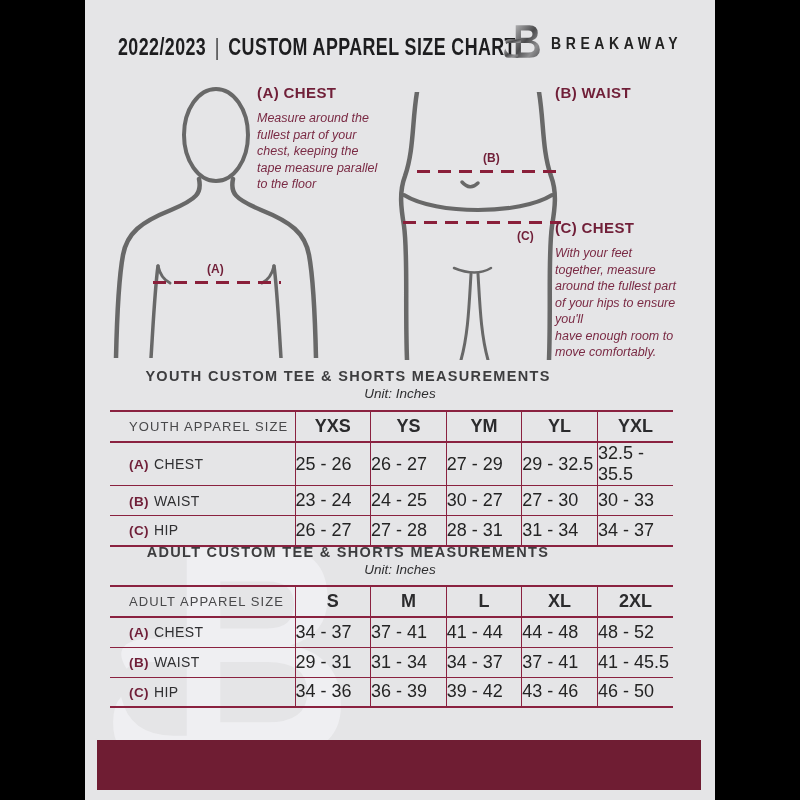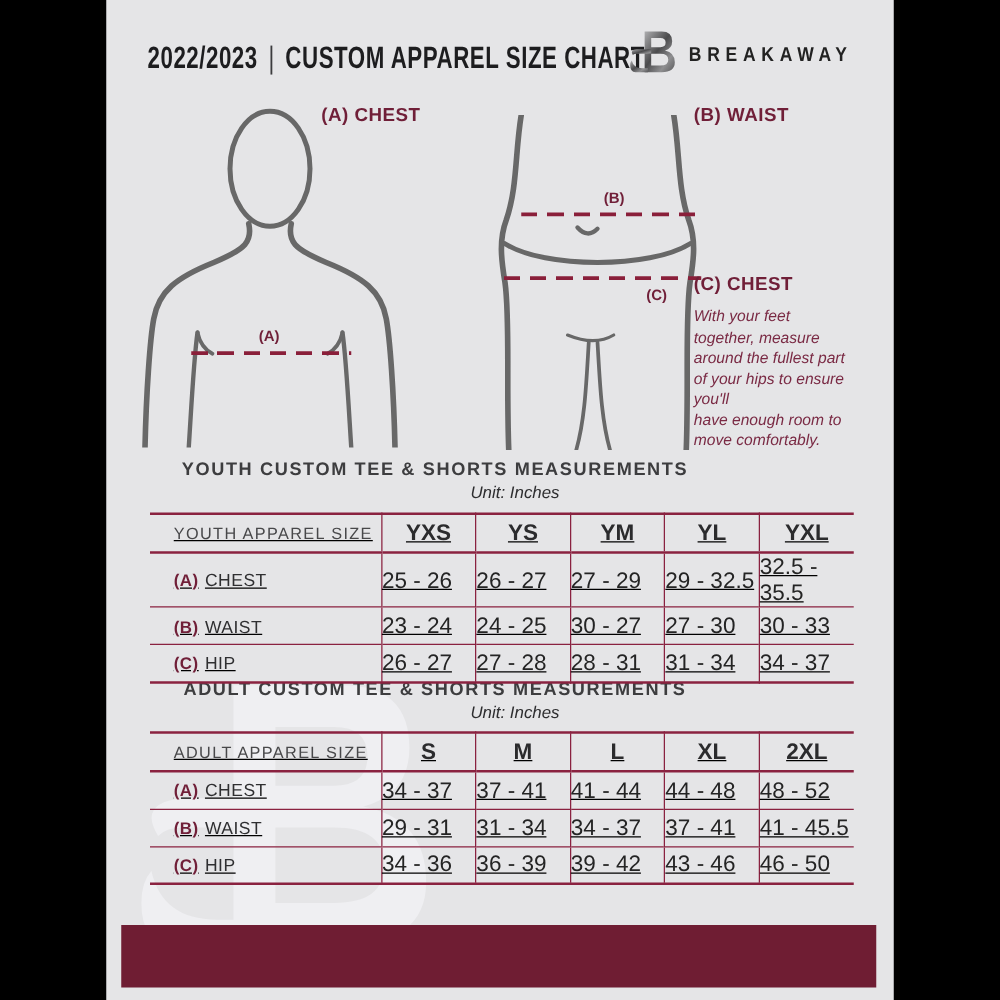--- a/index.html
+++ b/index.html
@@ -57,31 +57,30 @@
   .dash-label{position:absolute;font-size:12px;font-weight:bold;color:var(--maroon);}
   .lab-a{left:122px;top:262px;}
   .lab-b{left:398px;top:151px;}
   .lab-c{left:432px;top:229px;}
   
   .sec-title{
     position:absolute;left:0;width:526px;text-align:center;
     font-weight:bold;font-size:14.5px;letter-spacing:1.3px;color:#3d3d3f;
   }
   .sec-unit{
-    position:absolute;left:12px;width:630px;text-align:center;
+    position:absolute;left:0;width:630px;text-align:center;
     font-style:italic;font-size:13.5px;color:#2e2e30;
   }
   .youth-title{top:368px;}  .youth-unit{top:386px;}
   .adult-title{top:544px;}  .adult-unit{top:562px;}
   
   .size-table{
-    position:absolute;left:35px;width:563px;border-collapse:collapse;table-layout:fixed;
+    position:absolute;left:25px;width:563px;border-collapse:collapse;table-layout:fixed;
     border-top:2.5px solid var(--border);border-bottom:2.5px solid var(--border);
     z-index:2;
-    text-decoration:underline;
   }
   .youth-table{top:410px;}
   .adult-table{top:585px;}
   .size-table th,.size-table td{border-left:1.5px solid var(--border);}
   .size-table th:first-child,.size-table td:first-child{border-left:none;}
   .size-table thead th{border-bottom:2px solid var(--border);height:31px;}
   .size-table tbody tr + tr td{border-top:1.4px solid var(--border);}
   .size-table td{height:30px;}
   .size-th{font-weight:bold;font-size:18px;color:#2b2b2d;text-align:center;}
   .label-col{
@@ -154,20 +153,25 @@
 
   <div class="dash-line dash-chest"></div>
   <div class="dash-line dash-waist"></div>
   <div class="dash-line dash-hips"></div>
   <span class="dash-label lab-a">(A)</span>
   <span class="dash-label lab-b">(B)</span>
   <span class="dash-label lab-c">(C)</span>
 
   <div class="instr instr-a">
     <h3>(A) CHEST</h3>
+    <p>Measure around the
+fullest part of your
+chest, keeping the
+tape measure parallel
+to the floor</p>
   </div>
   <div class="instr instr-b">
     <h3>(B) WAIST</h3>
   </div>
   <div class="instr instr-c">
     <h3>(C) CHEST</h3>
     <p>With your feet
 together, measure
 around the fullest part
 of your hips to ensure

